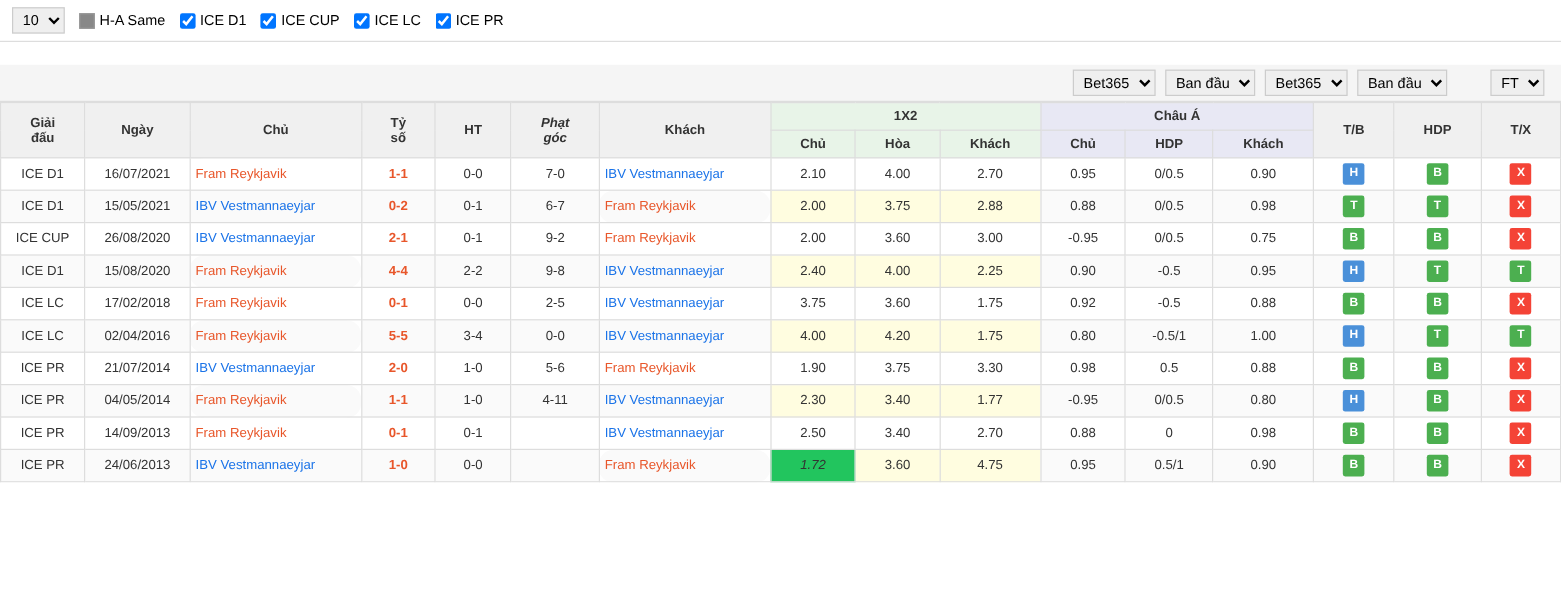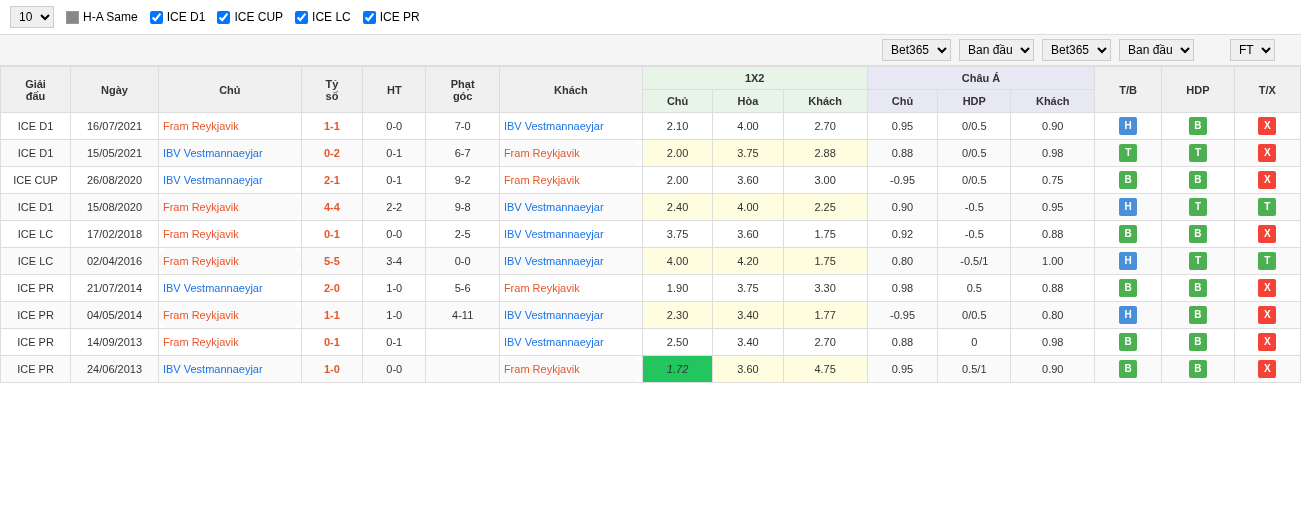--- a/index.html
+++ b/index.html
@@ -7,22 +7,22 @@
     
     .top-bar {
       display: flex; align-items: center; padding: 6px 10px; background: #fff;
       border-bottom: 1px solid #ddd; gap: 12px; flex-wrap: wrap;
     }
     .top-bar select { font-size: 12px; padding: 2px 4px; border: 1px solid #ccc; }
     .filter-item { display: flex; align-items: center; gap: 4px; font-size: 12px; }
     .filter-item input[type=checkbox] { width: 13px; height: 13px; }
     
     .controls-bar {
-      display: flex; align-items: flex-end; padding: 4px 26px; background: #f5f5f5;
-      border-bottom: 1px solid #ddd; gap: 8px;
+      display: flex; align-items: flex-end; padding: 4px 14px; background: #f5f5f5;
+      border-bottom: 1px solid #ddd; gap: 8px; margin-top: 19px;
     }
     .controls-bar select { font-size: 12px; padding: 2px 4px; border: 1px solid #ccc; }
     .spacer { flex: 1; }
 
     table { width: 100%; border-collapse: collapse; }
     thead tr { background: #f0f0f0; }
     th { padding: 5px 21px; border: 1px solid #ddd; font-size: 11px; font-weight: bold; text-align: center; color: #333; }
     td { padding: 4px 4px; border: 1px solid #ddd; font-size: 11px; text-align: center; color: #333; }
     
     tr:nth-child(even) td { background: #fafafa; }
@@ -36,21 +36,21 @@
     .badge-h { background: #4a90d9; }
     .badge-b { background: #4caf50; }
     .badge-t { background: #4caf50; }
     .badge-x { background: #f44336; }
     
     .col-giaidau { width: 60px; }
     .col-ngay { width: 80px; }
     .col-chu { width: 130px; }
     .col-tyso { width: 45px; }
     .col-ht { width: 38px; }
-    .col-phatgoc { width: 38px; }
+    .col-phatgoc { width: 38px; font-style: italic; }
     .col-khach { width: 130px; }
     .col-odds { width: 45px; }
     .col-hdp { width: 50px; }
     .col-tb { width: 28px; }
     .col-badge { width: 24px; }
     .sub-header { background: #e8e8e8; }
   </style>
 </head>
 <body>
 

